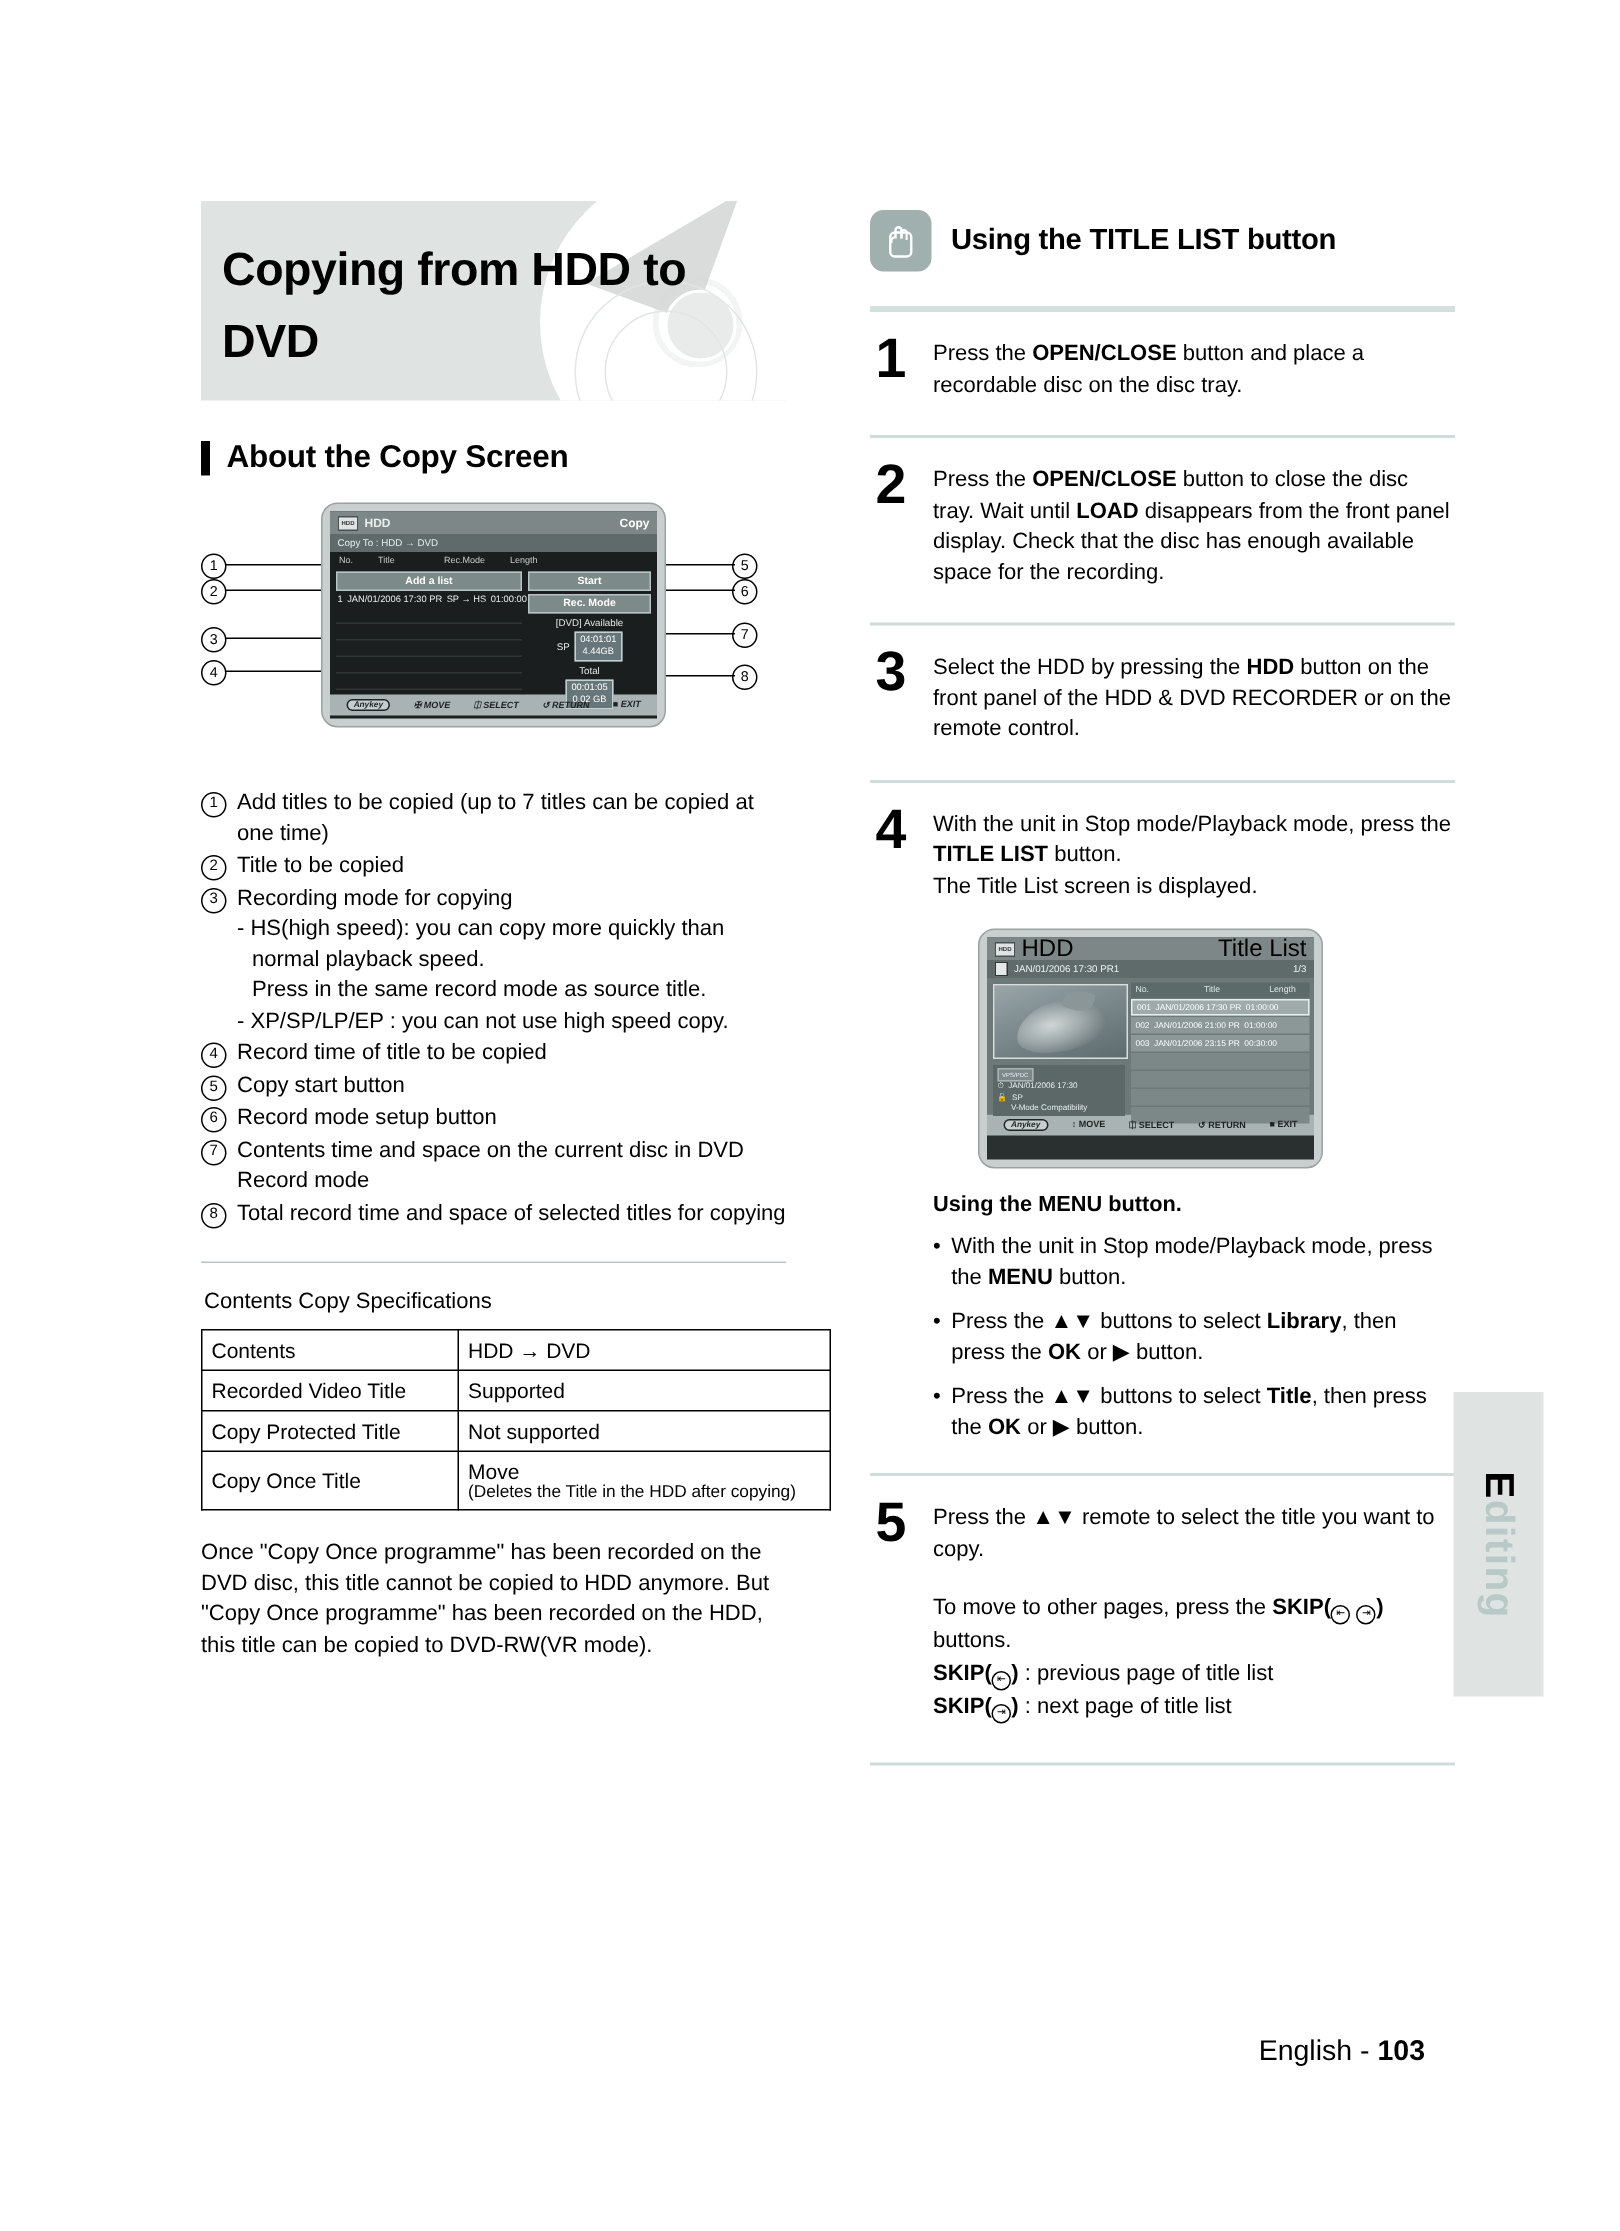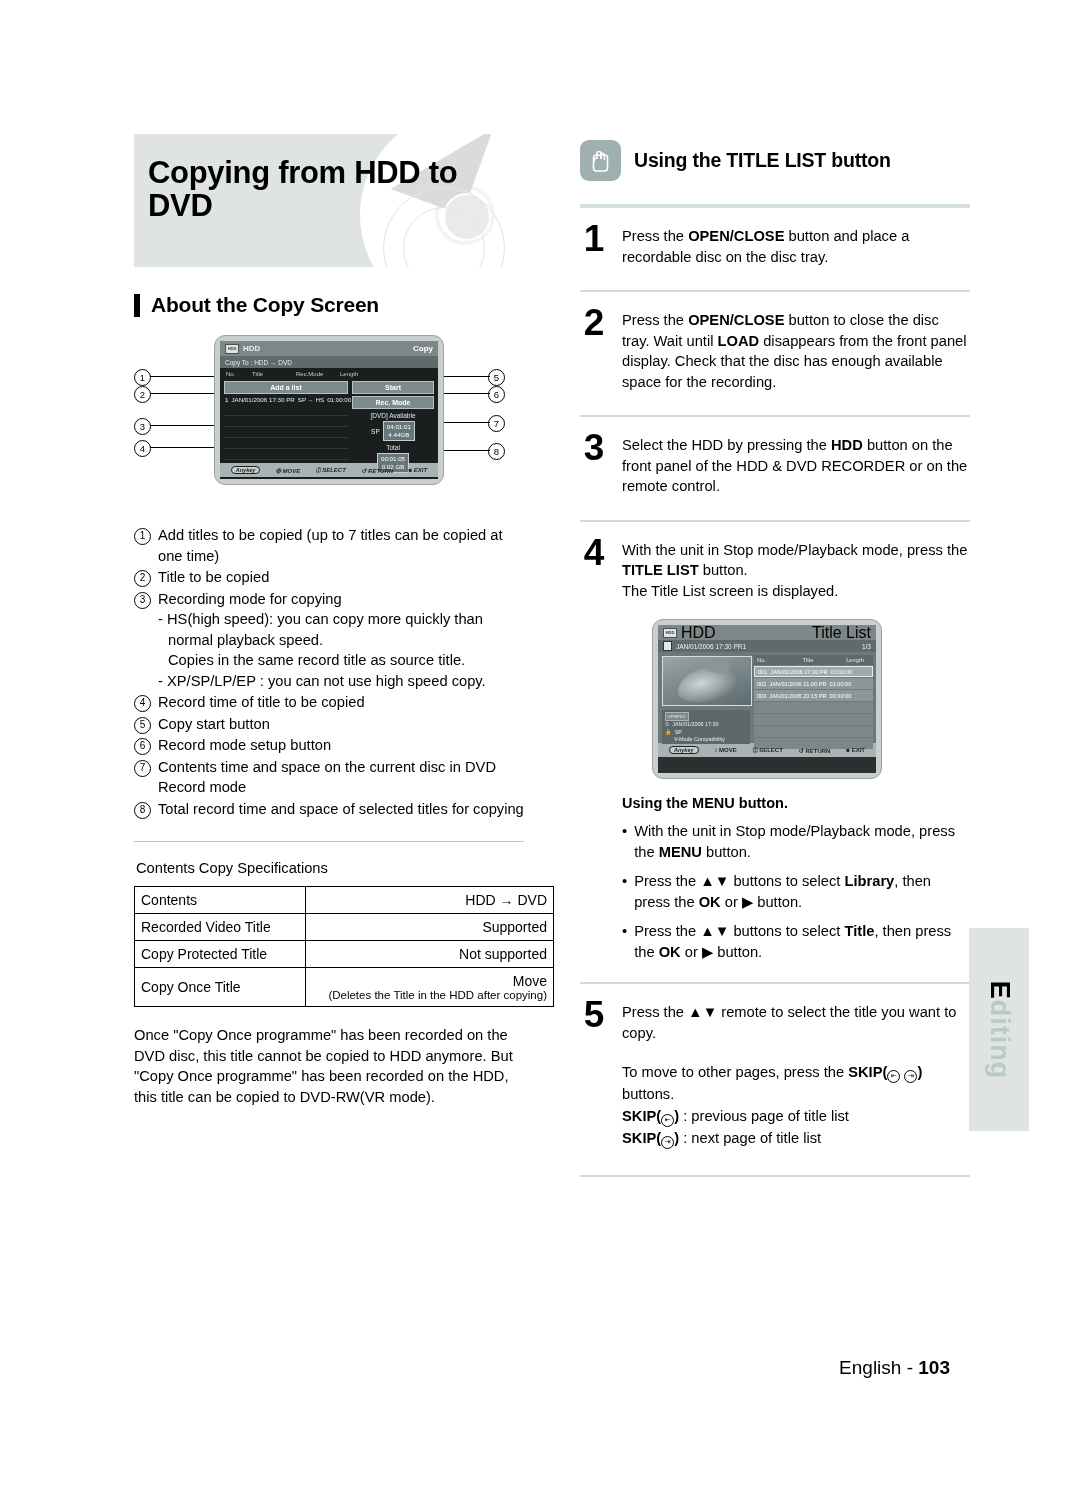--- a/index.html
+++ b/index.html
@@ -39,21 +39,21 @@
   .title-banner .ring{
     position:absolute;right:19px;top:53px;width:120px;height:120px;border-radius:50%;
     border:1px solid #e2e5e4;
   }
   .title-banner .ring2{
     position:absolute;right:39px;top:73px;width:80px;height:80px;border-radius:50%;
     border:1px solid #e2e5e4;
   }
   .title-banner h1{
     position:relative;margin:0;padding:22px 0 0 14px;
-    font-size:31px;line-height:33px;font-weight:bold;letter-spacing:-.3px;
+    font-size:31px;line-height:48px;font-weight:bold;letter-spacing:-.3px;
     width:320px;z-index:2;
   }
 
   .sec-head{display:flex;align-items:center;gap:11px;margin:26px 0 0 0;}
   .sec-head .bar{width:6px;height:23px;background:#000;display:inline-block;}
   .sec-head .txt{font-size:21px;font-weight:bold;letter-spacing:-.2px;}
 
   
   .fig-copy{position:relative;width:390px;height:170px;margin-top:16px;}
   .osd{
@@ -114,21 +114,21 @@
   }
   .exp .body{flex:1;}
   .exp .sub{padding-left:10px;text-indent:-10px;}
   .exp .sub2{padding-left:10px;}
 
   hr.thin{border:0;border-top:1px solid #b9c6c6;margin:22px 0 0 0;}
 
   .spec-title{font-size:14.7px;margin:18px 0 10px 2px;}
   table.spec{border-collapse:collapse;width:420px;font-size:14px;}
   table.spec td{border:1px solid #000;padding:5px 6px;}
-  table.spec td.c{text-align:right;}
+  table.spec td.c{text-align:left;}
   table.spec td.lbl{width:158px;}
   .small-note{font-size:11.5px;}
 
   .para{font-size:14.7px;line-height:20.5px;margin-top:18px;}
 
   
   .right-col{position:absolute;left:580px;top:140px;width:390px;}
 
   .rhead{display:flex;align-items:center;gap:13px;}
   .hand-ico{
@@ -328,21 +328,21 @@
         </div>
       <div class="item">
           <span class="circ">2</span>
           <span class="body">Title to be copied</span>
         </div>
       <div class="item">
         <span class="circ">3</span>
         <span class="body">
           <span>Recording mode for copying</span>
           <div class="sub">- HS(high speed): you can copy more quickly than normal playback speed.</div>
-          <div class="sub2">Copies in the same record title as source title.</div>
+          <div class="sub2">Press in the same record mode as source title.</div>
           <div class="sub">- XP/SP/LP/EP : you can not use high speed copy.</div>
         </span>
       </div>
       <div class="item">
           <span class="circ">4</span>
           <span class="body">Record time of title to be copied</span>
         </div>
       <div class="item">
           <span class="circ">5</span>
           <span class="body">Copy start button</span>

